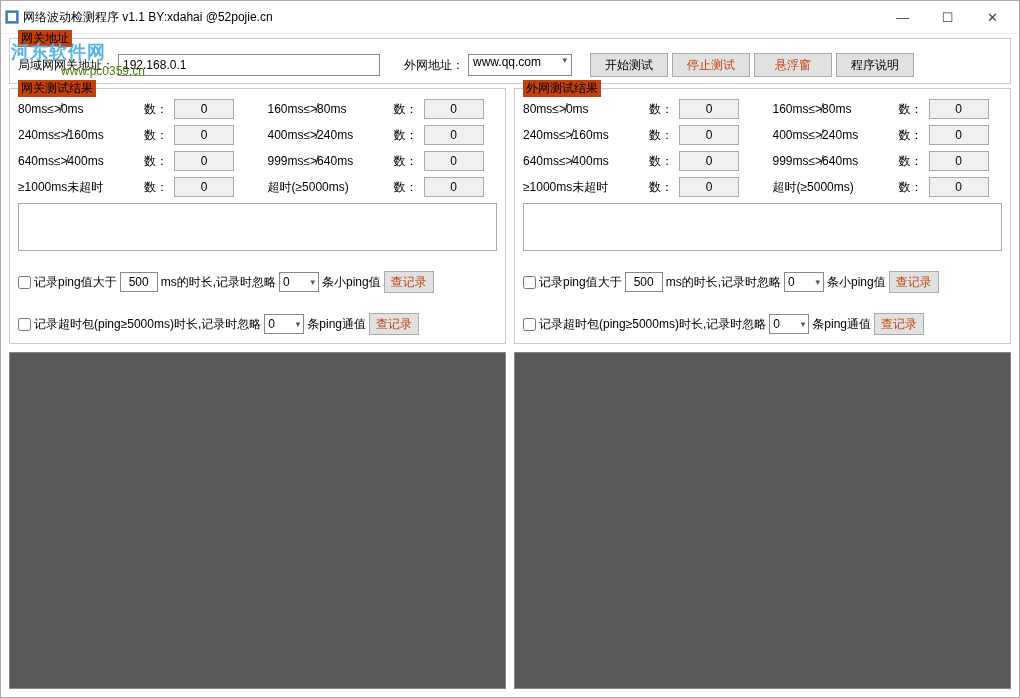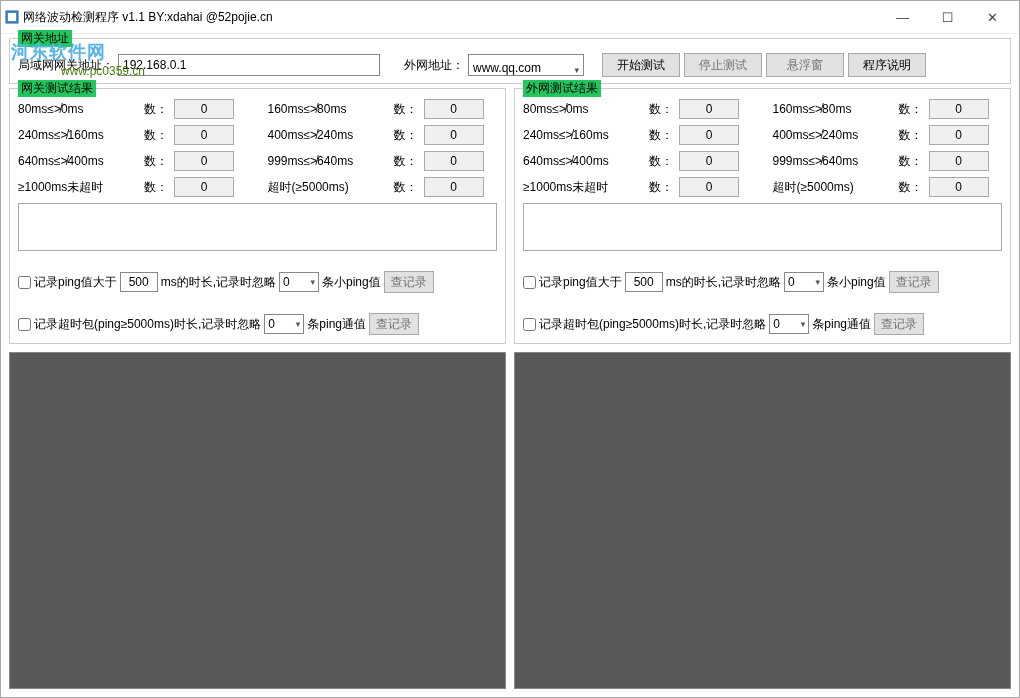--- a/index.html
+++ b/index.html
@@ -7,27 +7,27 @@
 .window { width: 1020px; height: 698px; border: 1px solid #aaa; display: flex; flex-direction: column; }
 .titlebar { height: 33px; background: #fff; display: flex; align-items: center; padding: 0 4px; border-bottom: 1px solid #eee; }
 .titlebar-icon { width: 14px; height: 14px; margin-right: 4px; display:inline-flex; align-items:center; justify-content:center; }
 .titlebar-title { flex: 1; font-size: 12px; color: #000; }
 .win-controls { display: flex; }
 .win-btn { width: 45px; height: 22px; display: flex; align-items: center; justify-content: center; font-size: 13px; color:#444; }
 .watermark { position: absolute; top: 6px; left: 10px; color: #57b4e6; font-size: 18px; font-weight: 700; letter-spacing: 1px; z-index: 5; pointer-events:none; }
 .watermark-sub { position:absolute; top:30px; left:60px; color:#4d7c0f; font-size:12px; font-weight:500; z-index:5; pointer-events:none; }
 .content { flex: 1; position: relative; padding: 4px 8px 8px 8px; display:flex; flex-direction:column; gap:4px; }
 .groupbox { border: 1px solid #ccc; position: relative; padding: 10px 8px 8px 8px; }
-.groupbox-title { position: absolute; top: -9px; left: 8px; background: #22c55e; padding: 0 3px; font-size: 12px; }
+.groupbox-title { position: absolute; top: -9px; left: 8px; background: #c2410c; padding: 0 3px; font-size: 12px; }
 .gateway-row { display:flex; align-items:center; gap:4px; margin-top:4px;}
 .text-input { border: 1px solid #888; height: 22px; padding: 0 4px; font-size: 12px; background:#fff; }
 .gateway-input { width: 262px; }
-.combo { border: 1px solid #888; height: 22px; padding: 0 4px; font-size: 12px; background: #fff; width: 116px; display:flex; align-items:flex-end; justify-content:space-between; }
+.combo { border: 1px solid #888; height: 22px; padding: 0 4px; font-size: 12px; background: #fff; width: 104px; display:flex; align-items:flex-start; justify-content:space-between; }
 .btn { border: 1px solid #aaa; background: #e1e1e1; height: 24px; padding: 0 10px; font-size: 12px; min-width:78px; display:flex; align-items:center; justify-content:center; }
-.btn.disabled { color: #737373; }
+.btn.disabled { color: #c2410c; }
 .btn.small { min-width:50px; height:22px; padding:0 6px;}
 .results-row { display:flex; gap:8px; }
 .result-panel { flex:1; }
 .metric-grid { display:grid; grid-template-columns: 1fr 1fr; gap: 6px 20px; }
 .metric { display:flex; align-items:center; gap:6px; white-space:nowrap; font-size:12px;}
 .metric-label { width: 120px; }
 .metric-value { border:1px solid #aaa; background:#f0f0f0; width:60px; height:20px; display:flex; align-items:center; justify-content:center; }
 .log-box { border:1px solid #aaa; height:48px; margin-top:6px; background:#fff;}
 .filter-row { display:flex; align-items:center; gap:3px; margin-top:20px; font-size:12px; white-space:nowrap;}
 .filter-row input[type="checkbox"]{ width:13px; height:13px;}

